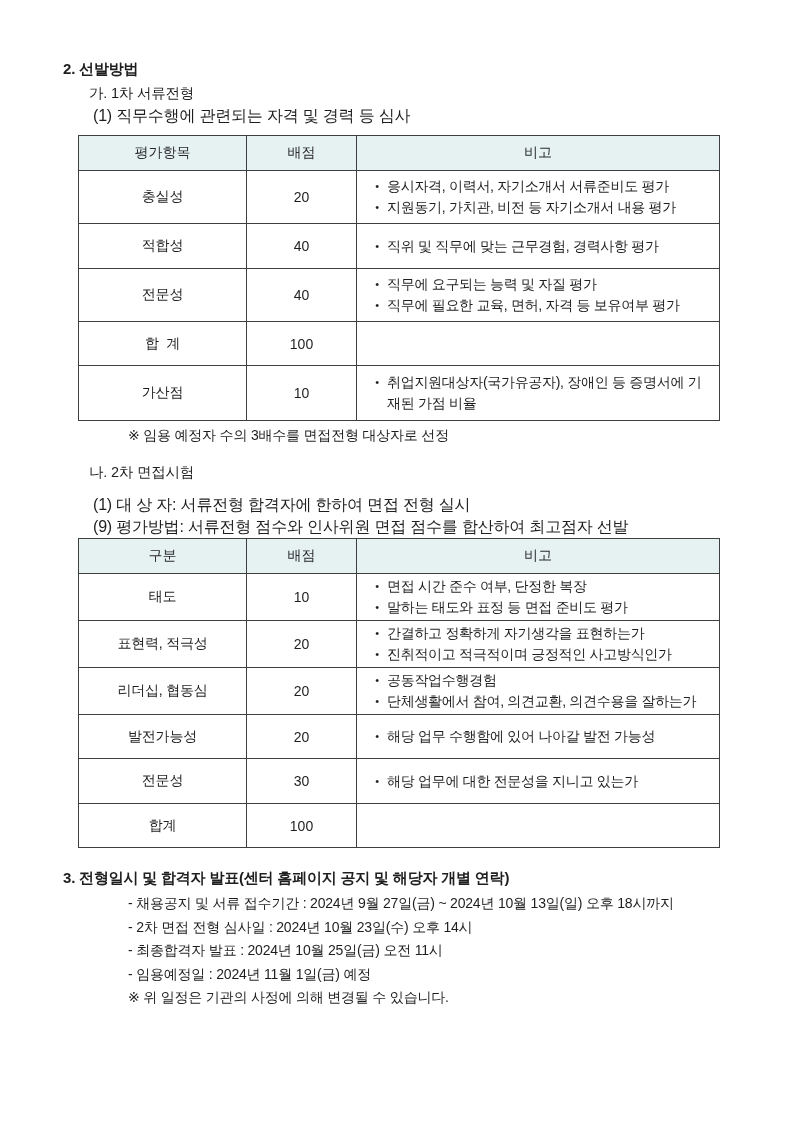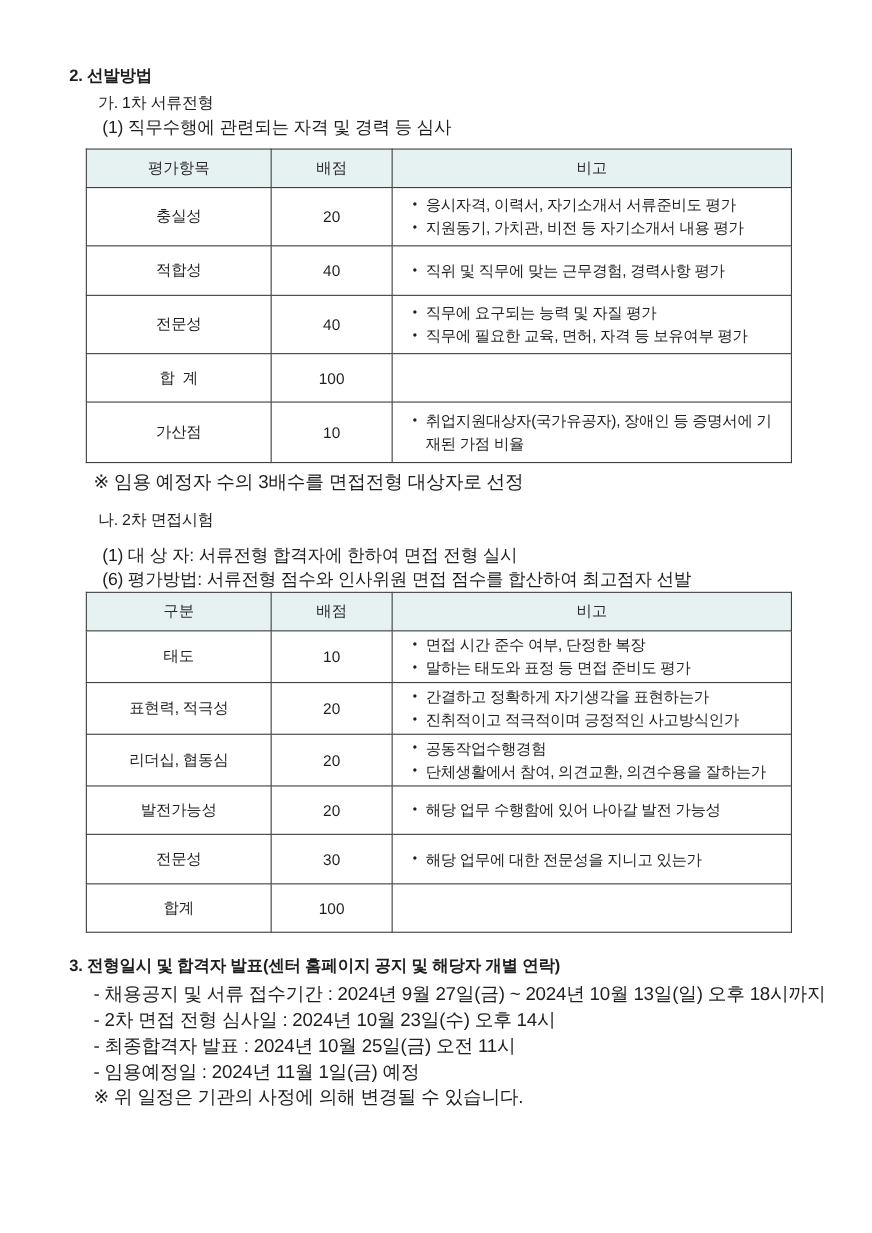--- a/index.html
+++ b/index.html
@@ -8,21 +8,21 @@
     width:793px;height:1016px;
     background:#ffffff;
     font-family:"Liberation Sans","DejaVu Sans",sans-serif;
     color:#1e1e1e;
     overflow:hidden;
   }
   .abs{position:absolute;}
   .h-num{font-size:15px;font-weight:bold;letter-spacing:-0.2px;}
   .h-sub{font-size:14.5px;letter-spacing:-0.2px;}
   .h-item{font-size:16px;letter-spacing:-0.2px;}
-  .note-line{font-size:17px;letter-spacing:-0.2px;}
+  .note-line{font-size:14px;letter-spacing:-0.2px;margin-left:43px;}
 
   table.doc-table{
     border-collapse:collapse;
     width:641px;
     table-layout:fixed;
     font-size:14px;
   }
   table.doc-table th, table.doc-table td{
     border:1px solid #3f3f3f;
     vertical-align:middle;
@@ -155,21 +155,21 @@
         </tr>
       </tbody>
   </table>
 
   <div class="abs note-line" style="left:85px;top:427px;">※ 임용 예정자 수의 3배수를 면접전형 대상자로 선정</div>
 
   <div class="abs h-sub" style="left:89px;top:463px;">나. 2차 면접시험</div>
 
   <div class="abs h-item" style="left:93px;top:495px;">(1) 대 상 자: 서류전형 합격자에 한하여 면접 전형 실시</div>
 
-  <div class="abs h-item" style="left:93px;top:517px;">(6) 평가방법: 서류전형 점수와 인사위원 면접 점수를 합산하여 최고점자 선발</div>
+  <div class="abs h-item" style="left:93px;top:517px;">(9) 평가방법: 서류전형 점수와 인사위원 면접 점수를 합산하여 최고점자 선발</div>
 
   <table class="doc-table t2 abs" style="left:78px;top:538px;">
     <colgroup>
         <col class="c1">
         <col class="c2">
         <col class="c3">
       </colgroup>
     <thead>
         <tr>
           <th>구분</th>

